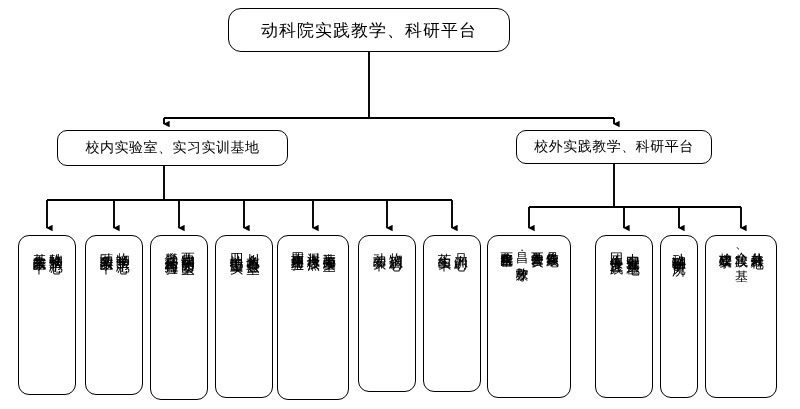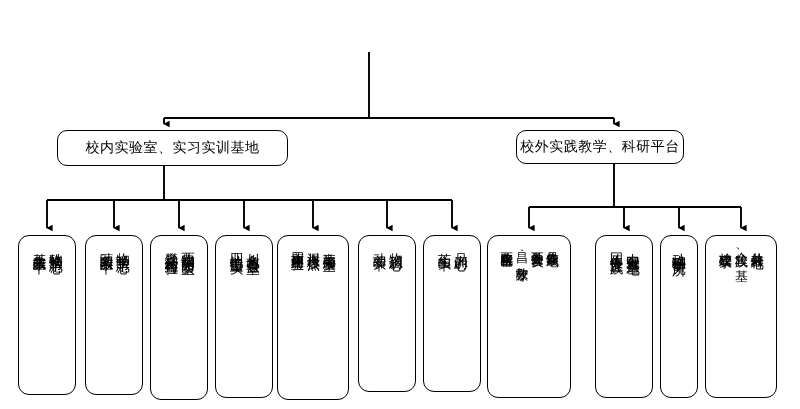--- a/index.html
+++ b/index.html
@@ -102,26 +102,29 @@
 
       <line x1="614" y1="164" x2="614" y2="207"></line>
       <line x1="529" y1="207" x2="741" y2="207"></line>
       <line x1="529" y1="207" x2="529" y2="228" marker-end="url(#arrowhead)"></line>
       <line x1="624" y1="207" x2="624" y2="228" marker-end="url(#arrowhead)"></line>
       <line x1="679" y1="207" x2="679" y2="228" marker-end="url(#arrowhead)"></line>
       <line x1="741" y1="207" x2="741" y2="228" marker-end="url(#arrowhead)"></line>
     </g>
   </svg>
 
+  <div class="node root" style="left:228px; top:8px; width:282px; height:44px;">
+    <span>动科院实践教学、科研平台</span>
+  </div>
 
   <div class="node branch" style="left:50px; top:130px; width:231px; height:36px;margin-left:7px;">
     <span>校内实验室、实习实训基地</span>
   </div>
 
-  <div class="node branch" style="left:516px; top:130px; width:168px; height:34px;">
+  <div class="node branch" style="left:516px; top:130px; width:196px; height:34px;">
     <span>校外实践教学、科研平台</span>
   </div>
 
   <div class="node leaf" style="left:18px; top:235px; width:58px; height:160px;">
     <span class="vtext c2">础物验学范心
 基生实教示中</span>
   </div>
 
   <div class="node leaf" style="left:85px; top:235px; width:58px; height:160px;">
     <span class="vtext c2">物学验学范心

